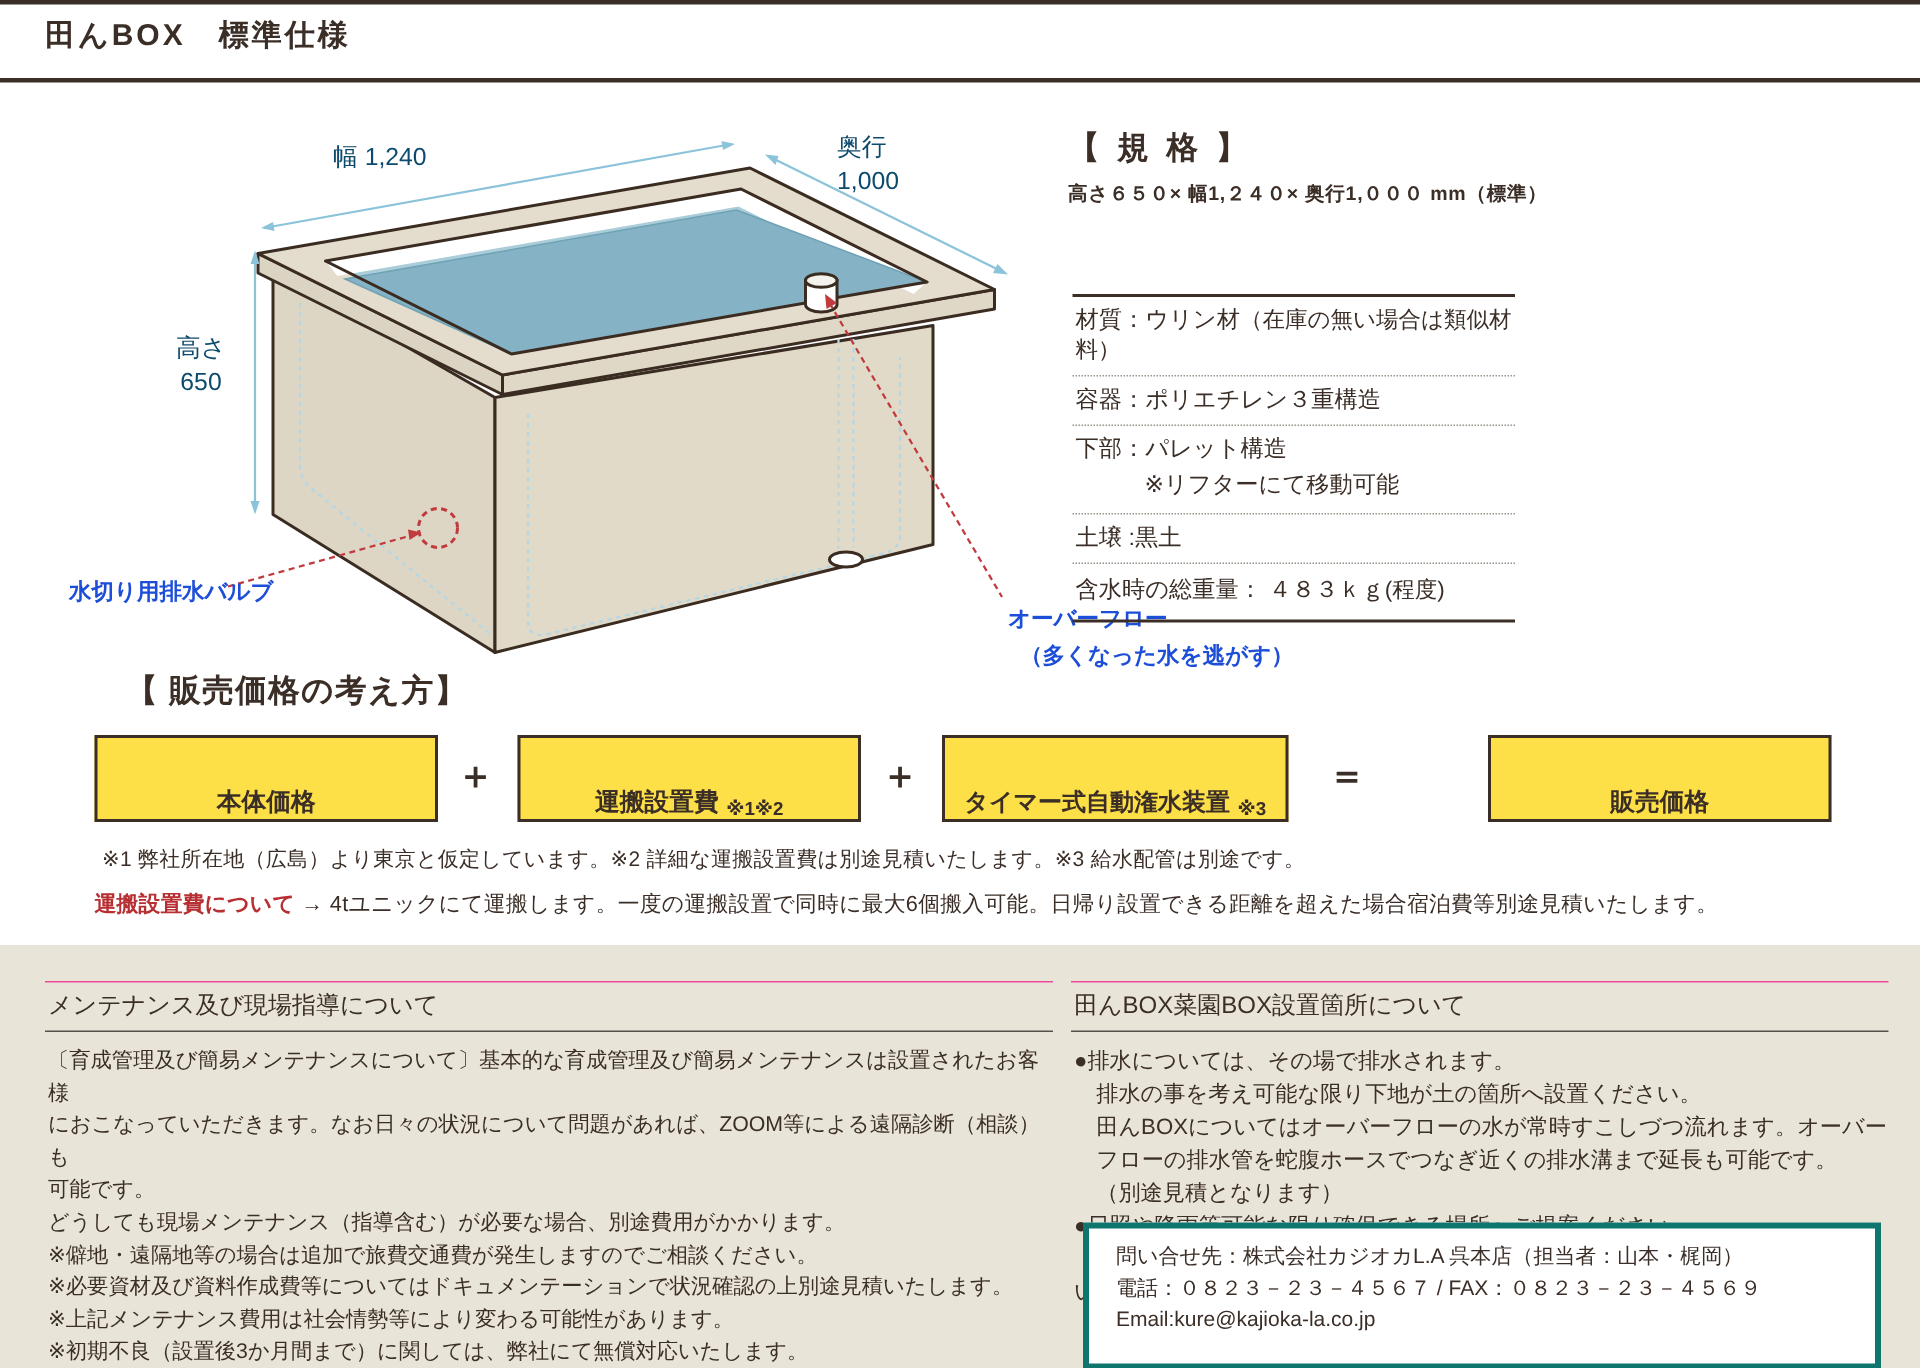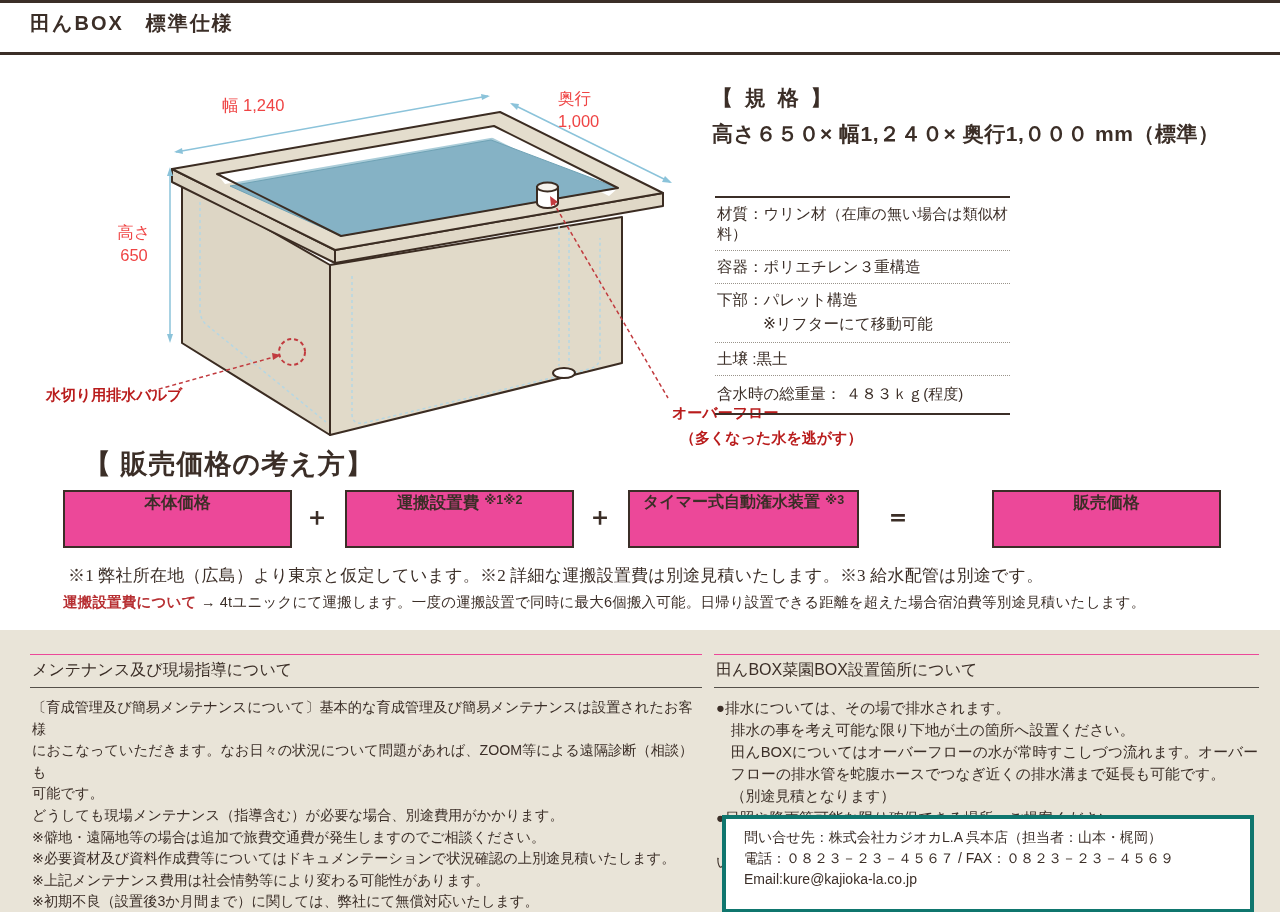--- a/index.html
+++ b/index.html
@@ -6,41 +6,41 @@
   .page{
     position:relative;width:1280px;height:912px;background:#ffffff;overflow:hidden;
     font-family:"Liberation Sans","DejaVu Sans",sans-serif;color:#3b2e27;
   }
   .abs{position:absolute;}
   .top-edge{top:0;left:0;width:1280px;height:3px;background:#3b2e27;}
   .page-title{left:30px;top:10px;font-size:20px;font-weight:bold;letter-spacing:2px;}
   .header-rule{top:52px;left:0;width:1280px;height:3px;background:#3b2e27;}
 
   
-  .dim-label{font-size:16.5px;color:#ef4444;white-space:pre-line;line-height:23px;}
-  .red-label{font-size:15px;font-weight:bold;color:#b91c1c;white-space:pre-line;line-height:22px;}
+  .dim-label{font-size:16.5px;color:#0c4a6e;white-space:pre-line;line-height:23px;}
+  .red-label{font-size:15px;font-weight:bold;color:#1d4ed8;white-space:pre-line;line-height:22px;}
 
   
   .specs-title{left:712px;top:84px;font-size:21px;font-weight:bold;letter-spacing:3px;}
-  .specs-dims{left:712px;top:120px;font-size:21px;font-weight:bold;letter-spacing:0.5px;}
+  .specs-dims{left:712px;top:120px;font-size:13px;font-weight:bold;letter-spacing:0.5px;}
   .spec-table{left:715px;top:196px;width:295px;border-top:2px solid #3b2e27;font-size:15.5px;}
   .spec-row{border-bottom:1px dotted #9a948b;padding:6px 2px 6px 2px;line-height:20px;}
   .spec-row.last{border-bottom:2px solid #3b2e27;padding:8px 2px 9px 2px;}
   .spec-note{font-size:15px;}
   .spec-sub{padding:4px 0 2px 46px;}
 
   
-  .price-title{left:84px;top:446px;font-size:27px;font-weight:bold;letter-spacing:1px;}
+  .price-title{left:84px;top:446px;font-size:21px;font-weight:bold;letter-spacing:1px;}
   .price-box{
-    top:490px;height:54px;background:#ec4899;border:2px solid #3b2e27;
-    display:flex;align-items:flex-start;justify-content:center;font-weight:bold;font-size:16.5px;
+    top:490px;height:54px;background:#fde047;border:2px solid #3b2e27;
+    display:flex;align-items:flex-end;justify-content:center;font-weight:bold;font-size:16.5px;
   }
   .price-box .pnote{font-size:12.5px;font-weight:bold;margin-left:5px;}
   .op{top:500px;width:30px;text-align:center;font-size:25px;font-weight:bold;}
-  .price-note1{left:68px;top:564px;font-size:17px;letter-spacing:0.2px;font-family:Liberation Serif, serif;}
+  .price-note1{left:68px;top:564px;font-size:14px;letter-spacing:0.2px;}
   .price-note2{left:63px;top:593px;font-size:14.5px;letter-spacing:0.2px;}
   .price-note2 .red{color:#b72f32;font-weight:bold;}
 
   
   .bottom-panel{left:0;top:630px;width:1280px;height:282px;background:#e9e4d8;}
   .note-sec{top:654px;}
   .sec-head{border-top:1px solid #ec4899;border-bottom:1px solid #55504a;
     padding:5px 2px 6px 2px;font-size:16px;font-weight:normal;}
   .sec-body{padding:9px 0 0 2px;white-space:pre-line;}
   .sec-left{left:30px;width:672px;}

